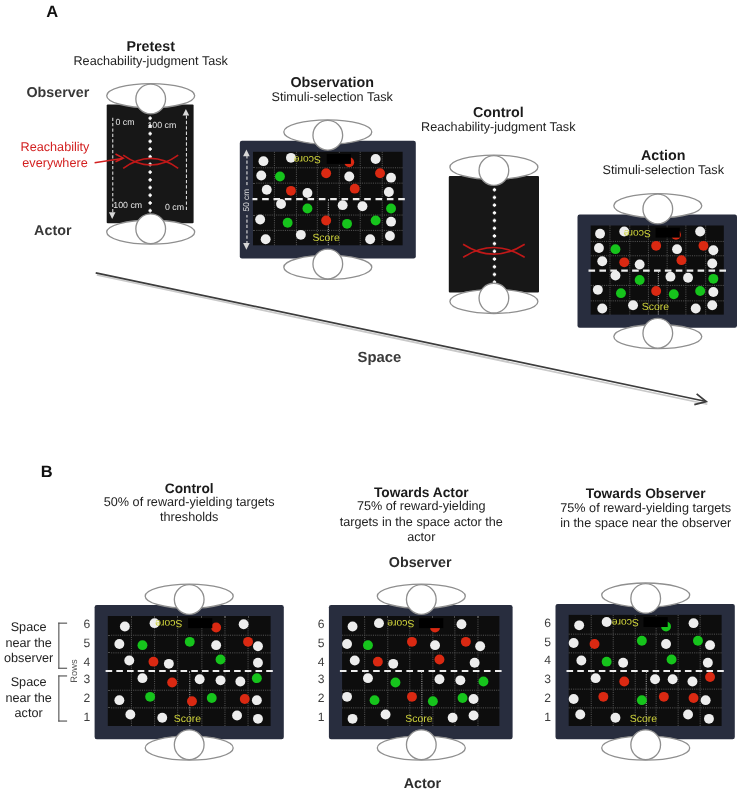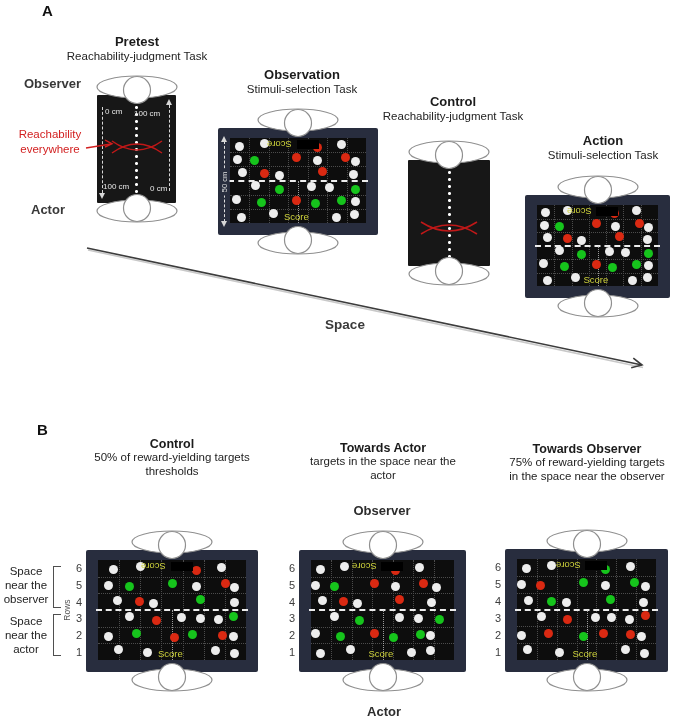--- a/index.html
+++ b/index.html
@@ -90,21 +90,22 @@
   <div class="hblock" style="left:72px;top:437px;width:200px;">
     <div class="cond-title">Control</div>
     <div class="cond-desc">
         <div>50% of reward-yielding targets</div>
         <div>thresholds</div>
       </div>
   </div>
   <div class="hblock" style="left:283px;top:441px;width:200px;">
     <div class="cond-title">Towards Actor</div>
     <div class="cond-desc">
-        <div>targets in the space near the</div>
+        <div>75% of reward-yielding</div>
+        <div>targets in the space actor the</div>
         <div>actor</div>
       </div>
   </div>
   <div class="hblock" style="left:485px;top:442px;width:204px;">
     <div class="cond-title">Towards Observer</div>
     <div class="cond-desc">
         <div>75% of reward-yielding targets</div>
         <div>in the space near the observer</div>
       </div>
   </div>

